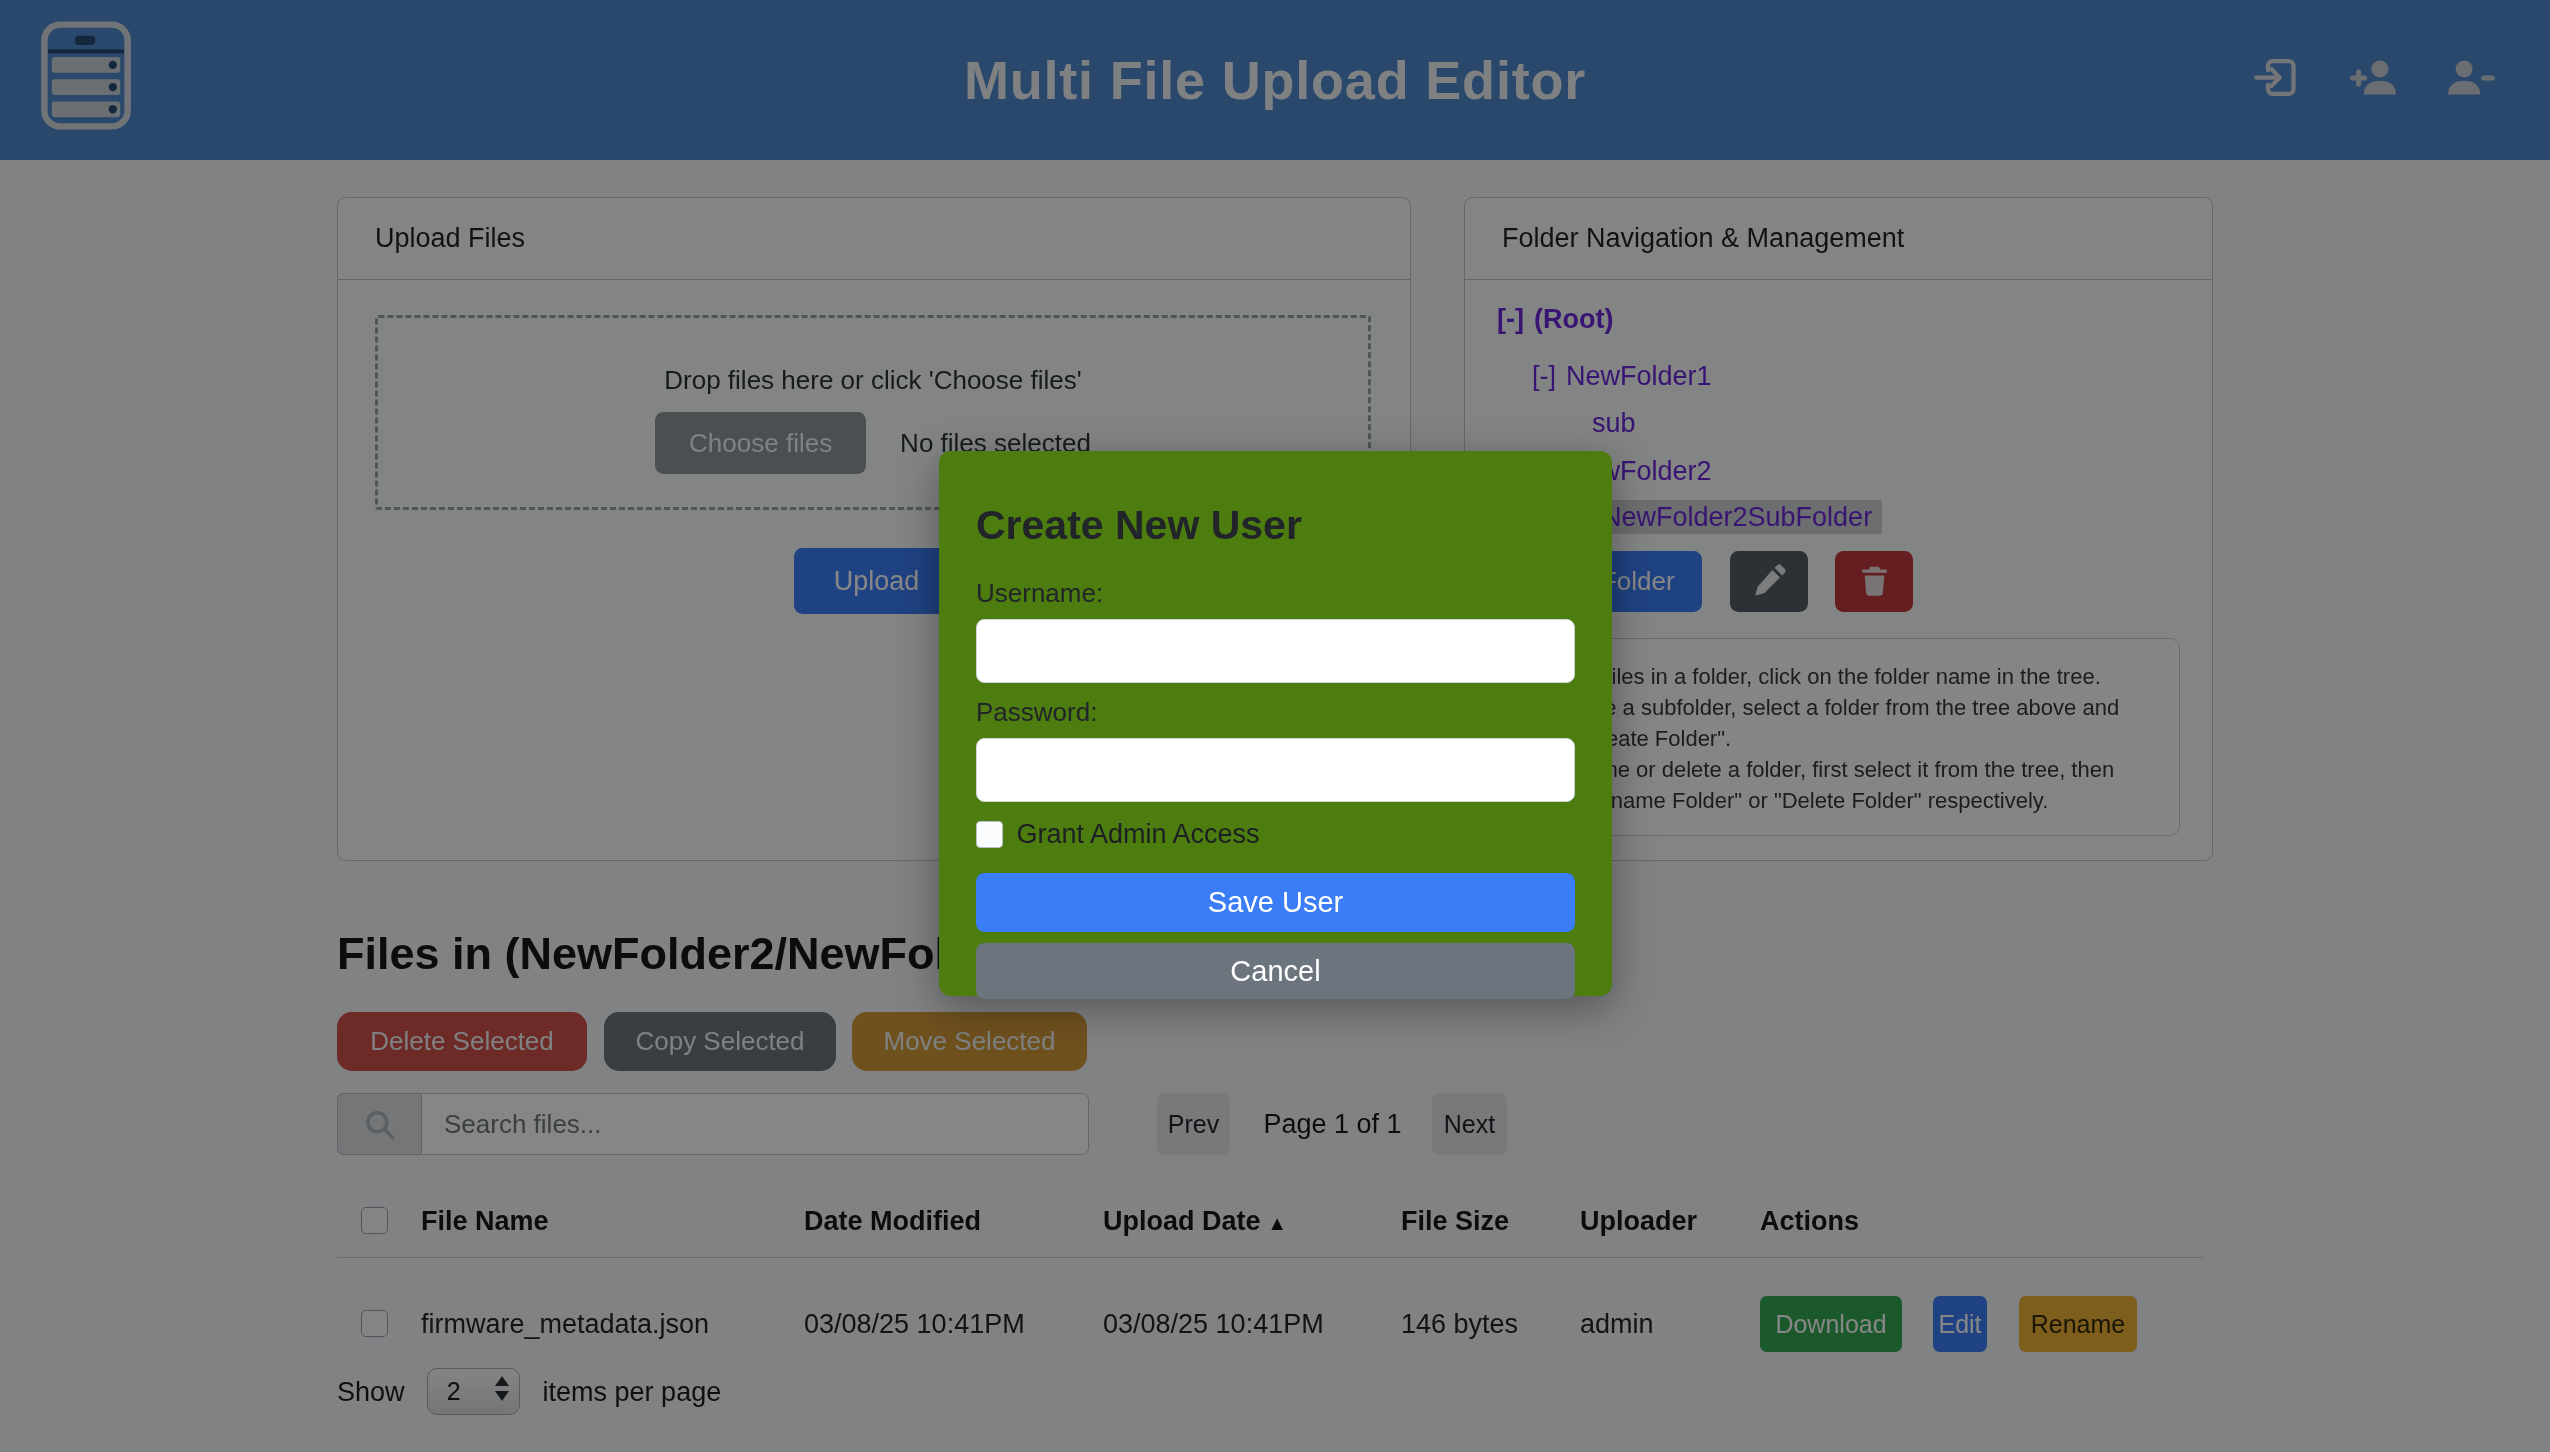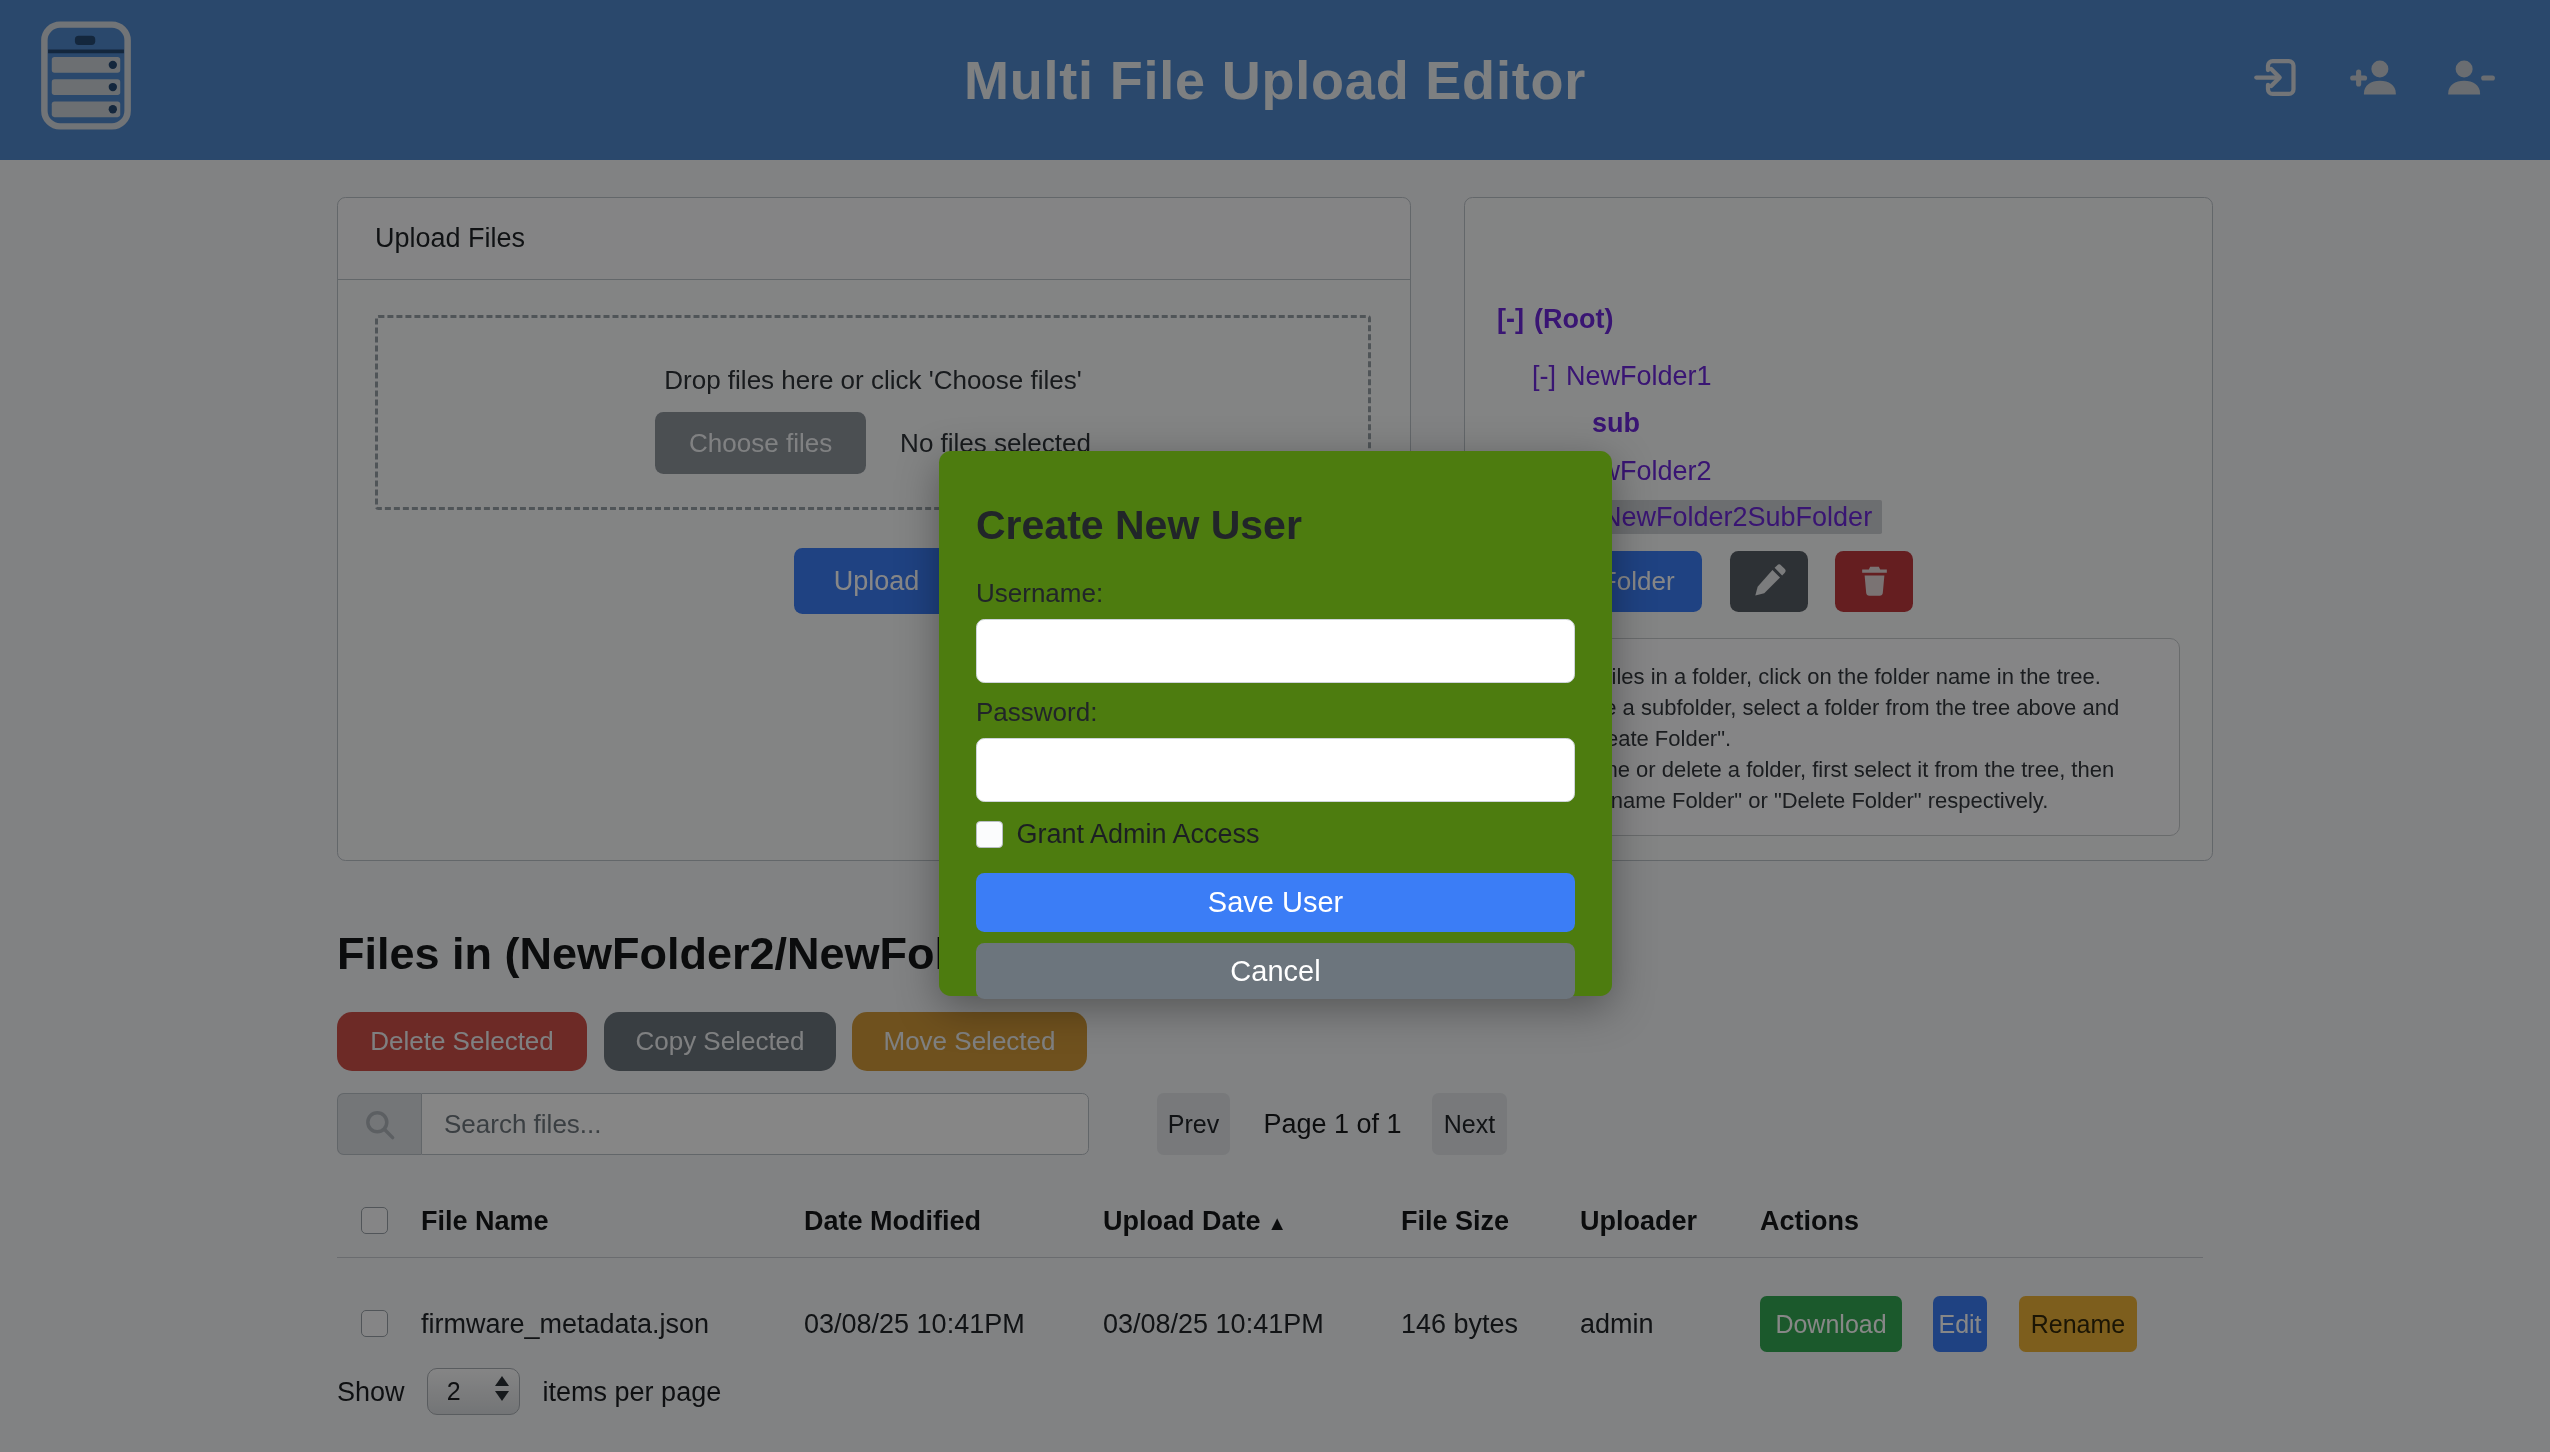--- a/index.html
+++ b/index.html
@@ -30,21 +30,21 @@
   .btn{border:none;border-radius:8.4px;color:#fff;cursor:pointer;font-family:inherit;
     display:inline-flex;align-items:center;justify-content:center;}
   .choose-btn{width:211px;height:62px;background:#8e959c;font-size:26px;color:#f2f4f6;}
   .nofiles{font-size:26px;color:#2e3338;}
   .upload-btn{position:absolute;left:456px;top:350px;width:165px;height:66px;
     background:var(--accent-blue,#3b7df6);font-size:27px;}
   
   .tree-item{position:absolute;height:44px;line-height:44px;font-size:27px;color:#6d28d9;cursor:pointer;white-space:nowrap;}
   .tree-item .prefix{margin-right:10px;}
   .lvl0{left:32px;} .lvl1{left:67px;} .lvl2{left:127px;}
-  .t0{top:99px;font-weight:bold;} .t1{top:156px;} .t2{top:203px;font-weight:bold;} .t3{top:251px;} .t4{top:297px;}
+  .t0{top:99px;font-weight:bold;} .t1{top:156px;} .t2{top:203px;} .t3{top:251px;} .t4{top:297px;}
   .selected-folder{background:var(--selected-bg,#cdd0d3);padding:1.7px 10px;border-radius:1.7px;}
   .folder-actions{position:absolute;left:0;top:353px;width:100%;height:61px;}
   .create-folder-btn{position:absolute;left:23.6px;width:213px;height:61px;
     background:var(--accent-blue,#3b7df6);font-size:26px;}
   .icon-btn{position:absolute;width:78px;height:61px;border-radius:8.4px;}
   .rename-folder-btn{left:265px;background:var(--dark-btn,#565d64);}
   .delete-folder-btn{left:370px;background:var(--danger-dark,#bf3a3e);}
   .help-box{position:absolute;left:33px;top:440px;width:626px;height:152px;
     border:1.7px solid #c6cacd;border-radius:10px;background:rgba(255,255,255,0.5);
     padding:22px 27px;font-size:22px;line-height:31px;color:#33383d;}
@@ -162,20 +162,21 @@
     <div class="drop-text">Drop files here or click 'Choose files'</div>
     <div class="drop-row">
       <button class="btn choose-btn">Choose files</button>
       <span class="nofiles">No files selected</span>
     </div>
   </div>
   <button class="btn upload-btn">Upload</button>
 </div>
 
 <div class="panel folder-panel">
+  <div class="panel-header">Folder Navigation &amp; Management</div>
   <div class="tree-item lvl0 t0"><span class="prefix">[-]</span><span>(Root)</span></div>
   <div class="tree-item lvl1 t1"><span class="prefix">[-]</span><span>NewFolder1</span></div>
   <div class="tree-item lvl2 t2"><span>sub</span></div>
   <div class="tree-item lvl1 t3"><span class="prefix">[-]</span><span>NewFolder2</span></div>
   <div class="tree-item lvl2 t4"><span class="selected-folder">NewFolder2SubFolder</span></div>
   <div class="folder-actions">
     <button class="btn create-folder-btn">Create Folder</button>
     <button class="btn icon-btn rename-folder-btn">
       <span>
         <svg viewBox="0 0 24 24" width="37" height="37" fill="#e8eaec">

